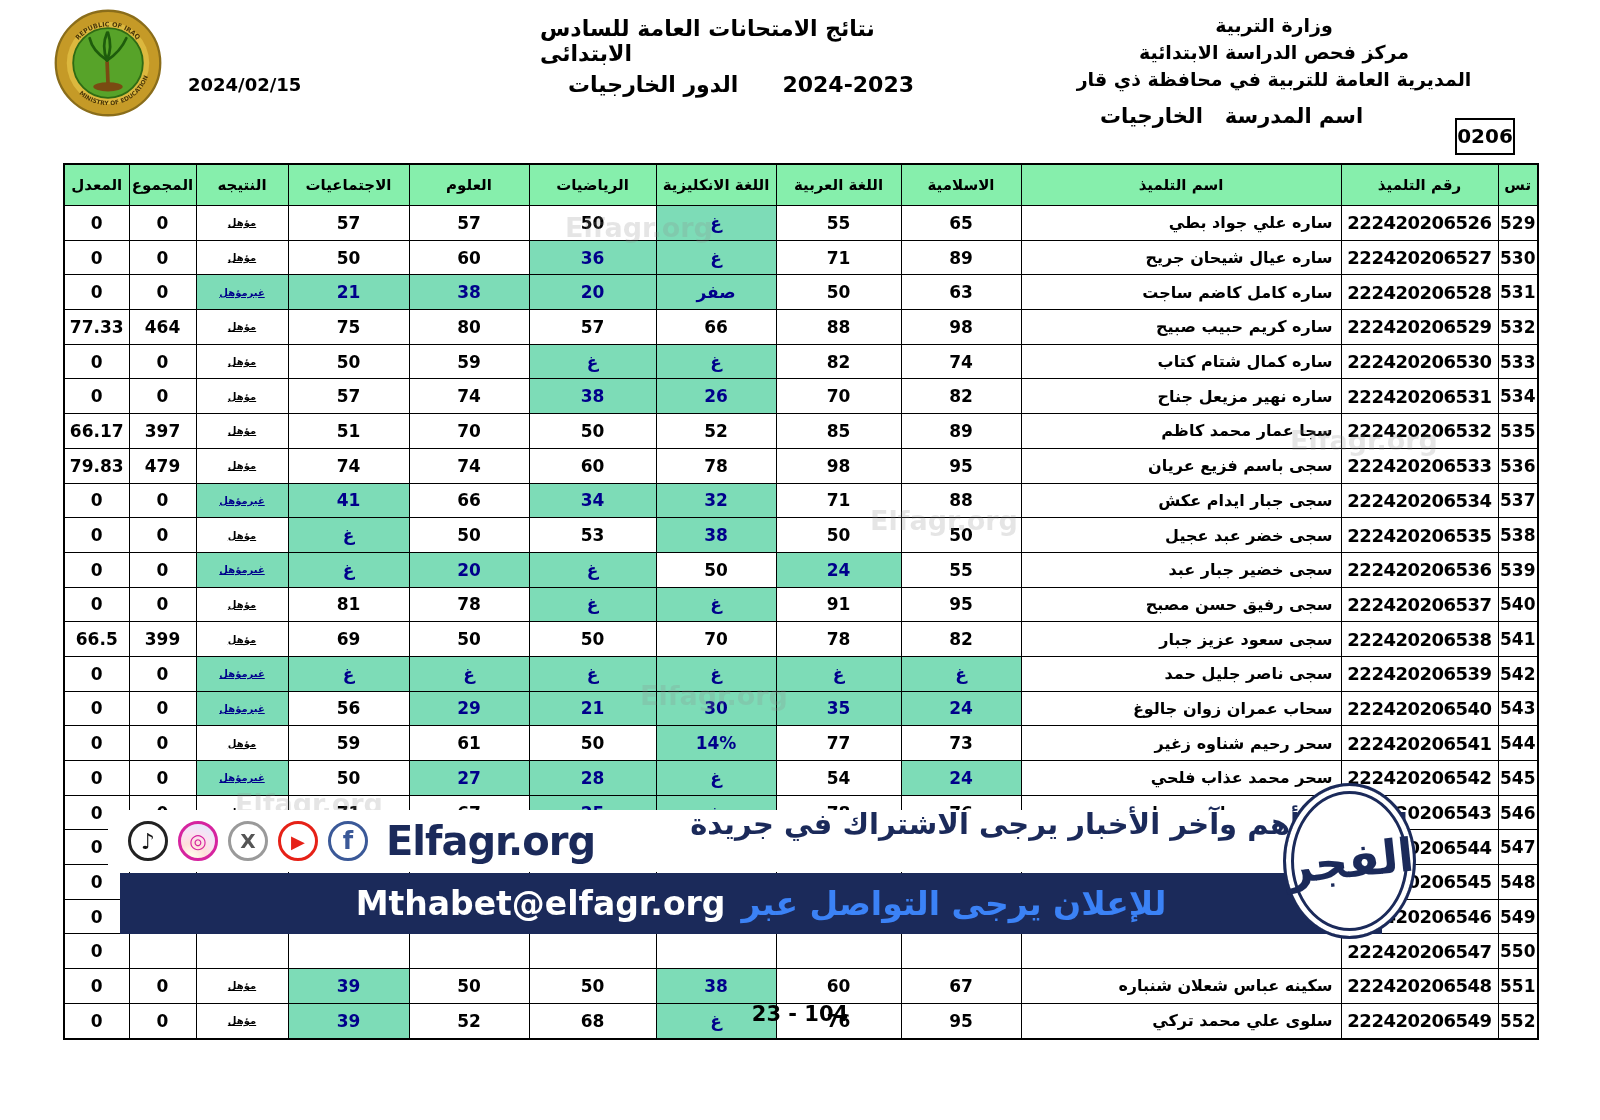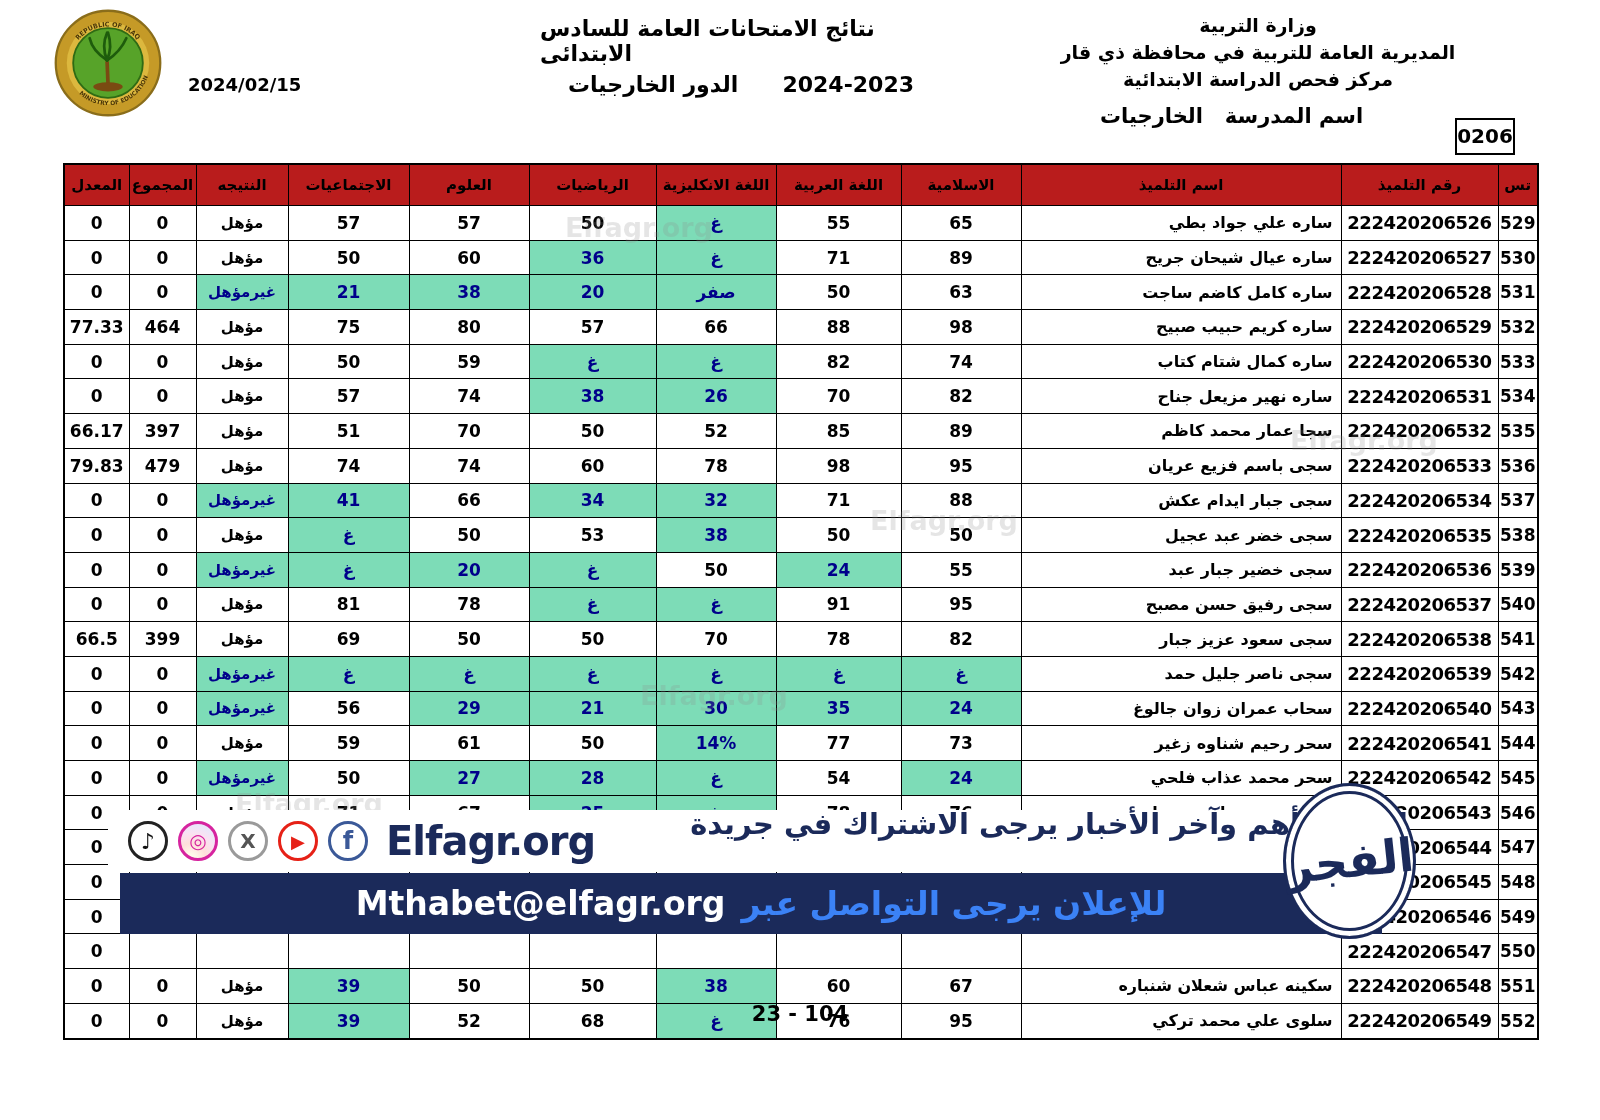--- a/index.html
+++ b/index.html
@@ -1,21 +1,21 @@
 <!DOCTYPE html>
 <html lang="ar"><head>
 <meta charset="utf-8">
 <style>
   html,body{margin:0;padding:0;background:#ffffff;}
   body{width:1600px;height:1120px;position:relative;overflow:hidden;
        font-family:"DejaVu Sans",sans-serif;color:#000;}
   .abs{position:absolute;}
 
   
-  .ministry-block{right:132px;top:12px;width:420px;text-align:center;
+  .ministry-block{right:116px;top:12px;width:420px;text-align:center;
     font-weight:bold;font-size:19px;line-height:27px;}
   .title-block{left:540px;top:16px;width:392px;text-align:left;
     font-weight:bold;font-size:22px;}
   .title-line2{display:flex;flex-direction:row;justify-content:space-between;
     direction:rtl;padding:6px 18px 0 28px;font-size:22px;}
   .date-stamp{left:188px;top:74px;font-weight:bold;font-size:18px;}
 
   
   .seal{left:52px;top:8px;width:112px;height:110px;}
 
@@ -37,27 +37,27 @@
   .results-table col:nth-child(6){width:120px;}
   .results-table col:nth-child(7){width:127px;}
   .results-table col:nth-child(8){width:120px;}
   .results-table col:nth-child(9){width:121px;}
   .results-table col:nth-child(10){width:92px;}
   .results-table col:nth-child(11){width:67px;}
   .results-table col:nth-child(12){width:65px;}
   .results-table th,.results-table td{border:1px solid #000;overflow:hidden;
     white-space:nowrap;}
   .results-table{border:2px solid #000;}
-  .results-table th{background:#b91c1c;height:38px;font-weight:bold;
+  .results-table th{background:#86efac;height:38px;font-weight:bold;
     font-size:15px;text-align:center;}
   .results-table td{height:31.7px;font-weight:bold;font-size:17px;
     text-align:center;background:#fff;}
   .results-table td.c1{font-size:18px;letter-spacing:-0.5px;direction:ltr;text-align:center;}
   .results-table td.c2{text-align:right;padding-right:8px;font-size:16px;}
-  .results-table td.c9{font-size:15px;}
+  .results-table td.c9{font-size:10px;text-decoration:underline;}
   .results-table td.green{background:#7ddcb7;color:#00008b;}
 
   
   .wm{position:absolute;color:#8d8d8d;opacity:.22;font-weight:bold;
     font-size:27px;z-index:3;pointer-events:none;font-style:normal;}
 
   
   .banner-top{left:108px;top:810px;width:1300px;height:62px;background:#fff;
     z-index:5;display:flex;align-items:center;direction:ltr;padding-left:20px;
     box-sizing:border-box;}
@@ -120,22 +120,22 @@
     <text font-size="6.5" fill="#4a3508" font-weight="bold">
       <textPath href="#arcBot" startOffset="26%">MINISTRY OF EDUCATION</textPath>
     </text>
   </svg>
 </div>
 
 <div class="abs date-stamp">2024/02/15</div>
 
 <div class="abs ministry-block">
   <div>وزارة التربية</div>
+  <div>مركز فحص الدراسة الابتدائية</div>
   <div>المديرية العامة للتربية في محافظة ذي قار</div>
-  <div>مركز فحص الدراسة الابتدائية</div>
 </div>
 
 <div class="abs title-block">
   <div>نتائج الامتحانات  العامة للسادس الابتدائى</div>
   <div class="title-line2">
     <span>2024-2023</span>
     <span>الدور الخارجيات</span>
   </div>
 </div>
 

